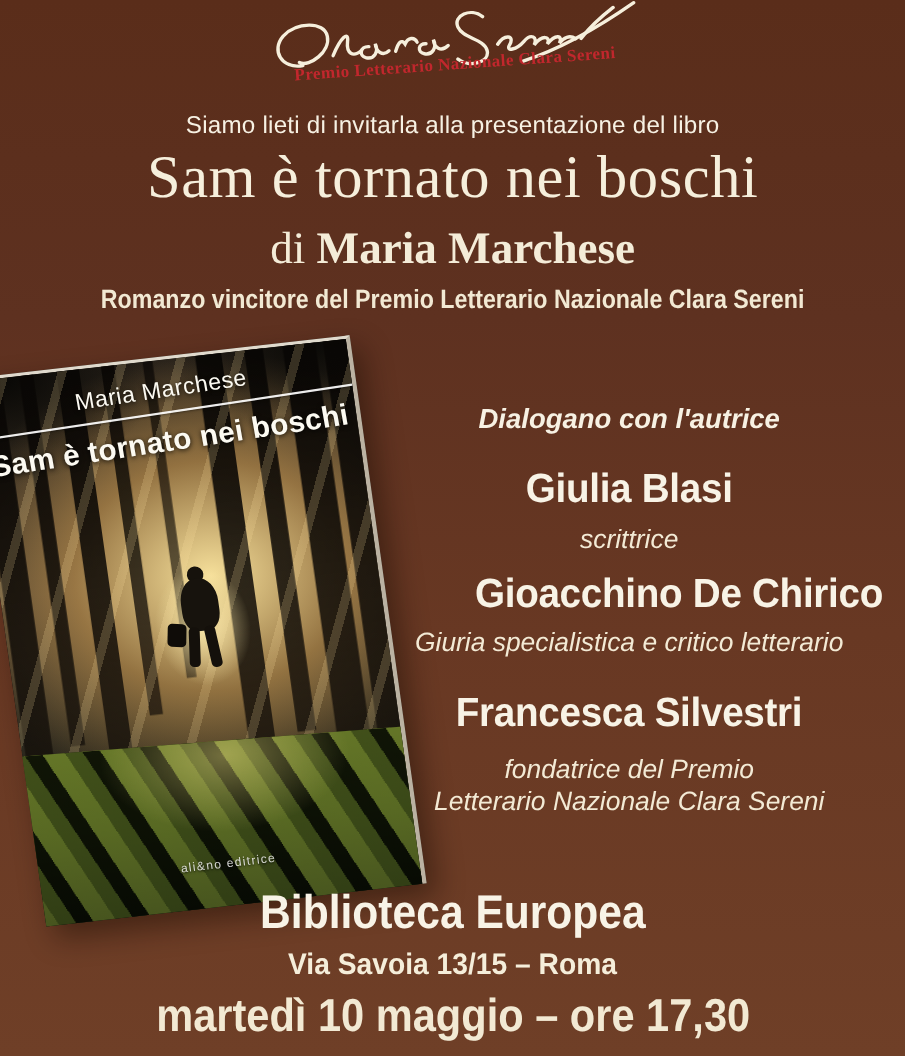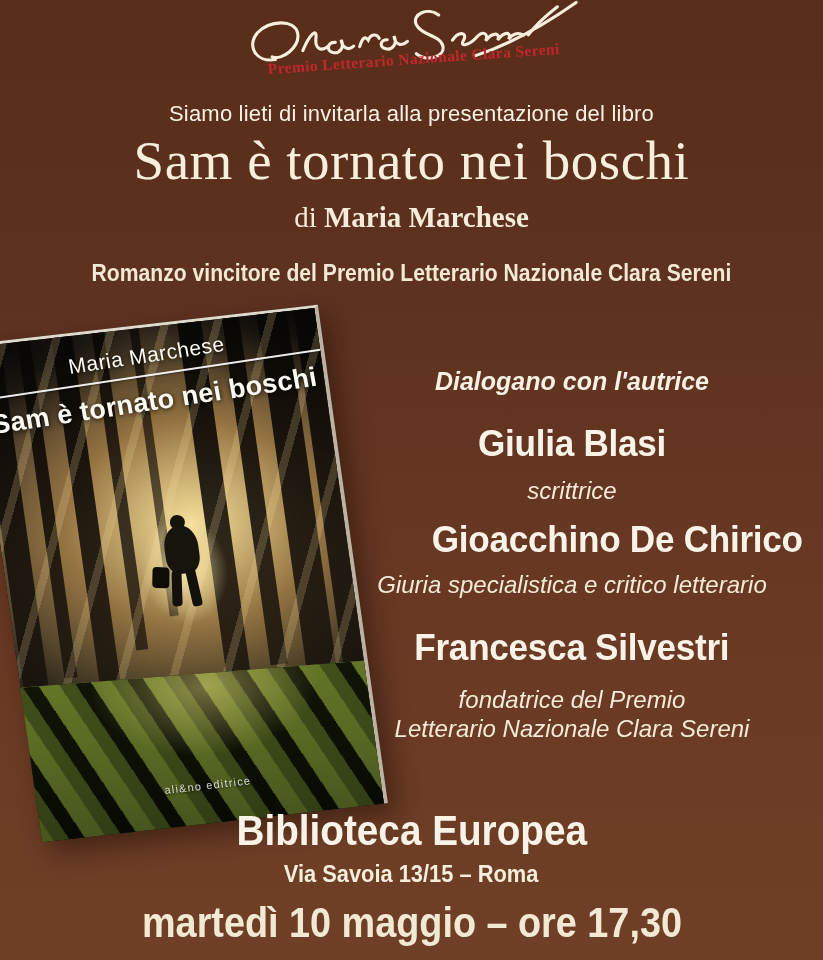--- a/index.html
+++ b/index.html
@@ -17,21 +17,21 @@
   .sig-wrap{position:absolute;top:2px;left:50%;width:372px;margin-left:-186px;
     transform:rotate(-4deg);text-align:center;}
   .sig-svg{display:block;margin:0 auto;}
   .sig-red{font-family:"Liberation Serif",serif;font-weight:700;font-size:15.5px;
     color:#c1272d;margin-top:-14px;letter-spacing:.4px;}
 
   
   .invite{top:101px;font-size:22px;color:#f7f1e3;letter-spacing:.2px;}
   .main-title{top:131px;font-family:"Liberation Serif",serif;font-size:55px;
     color:#f6efdc;letter-spacing:.5px;line-height:1.1;}
-  .byline{top:201px;font-family:"Liberation Serif",serif;font-size:29px;color:#f4ecd8;}
+  .byline{top:201px;font-family:"Liberation Serif",serif;font-size:41px;color:#f4ecd8;}
   .byline b{font-weight:700;}
   .edition{top:236px;font-family:"Liberation Serif",serif;font-size:21px;color:#f2e9d3;}
   .award-line{top:259px;font-size:24px;font-weight:700;color:#f2e9d3;white-space:nowrap;}
 
   
   .cover{position:absolute;left:6px;top:322px;width:344px;height:500px;
     transform:rotate(-6.5deg) skewX(1.5deg);
     background:#1c1812;overflow:hidden;
     border-top:3px solid rgba(246,240,226,.9);
     border-right:4px solid rgba(240,230,210,.75);
@@ -82,21 +82,21 @@
   
   .spk{position:absolute;left:332px;width:480px;text-align:center;}
   .spk-heading{top:367px;font-size:25px;font-weight:700;font-style:italic;color:#f7f1e3;}
   .spk-name{font-size:37px;font-weight:700;color:#f8f3e6;letter-spacing:-.3px;white-space:nowrap;}
   .n1{top:423px;} .n2{top:519px;text-align:right;} .n3{top:627px;}
   .spk-role{font-style:italic;font-size:24px;color:#f3ead5;line-height:1.22;}
   .r1{top:476px;} .r2{top:570px;} .r3{top:669px;margin-top:16px;}
 
   
   .venue{top:806px;font-size:43px;font-weight:700;color:#f8f3e6;}
-  .address{top:861px;font-size:23px;font-weight:700;color:#f5eeda;}
+  .address{top:861px;font-size:27px;font-weight:700;color:#f5eeda;}
   .datetime{top:899px;font-size:42px;font-weight:700;color:#f2e9d3;white-space:nowrap;}
 </style>
 </head>
 <body>
 
 <div class="page">
 
   <div class="sig-wrap">
     <svg class="sig-svg" width="348" height="62" viewBox="0 0 348 62" fill="none">
       <title>Clara Sereni</title>

